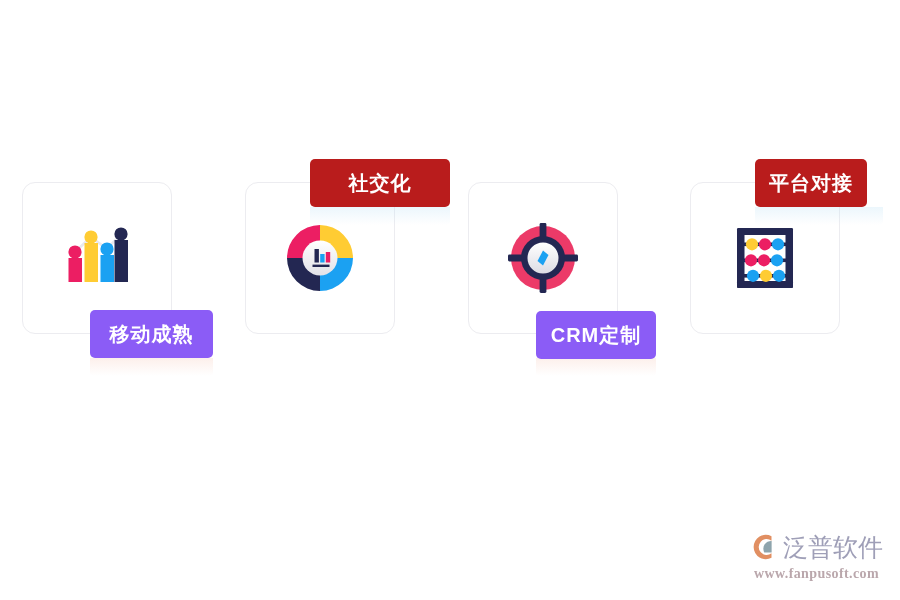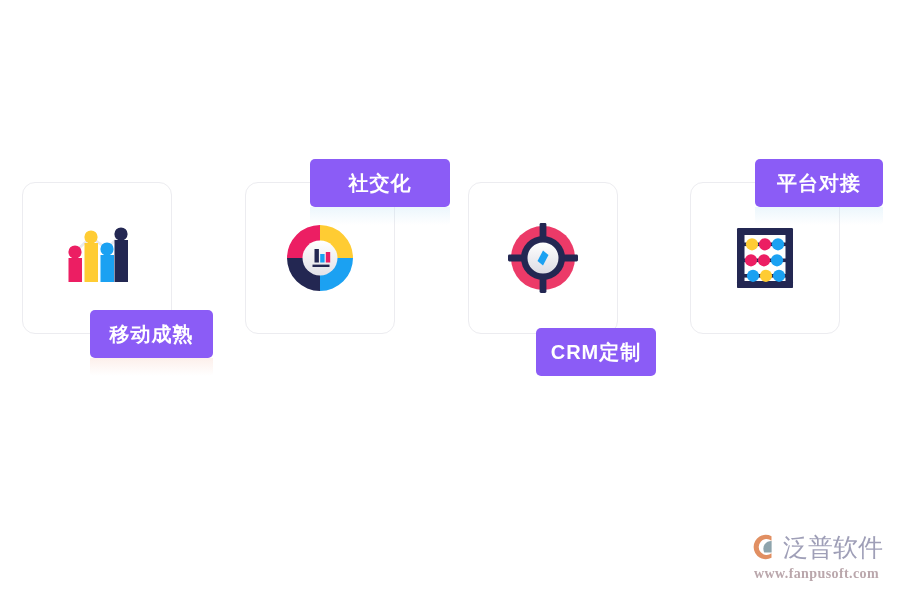--- a/index.html
+++ b/index.html
@@ -54,21 +54,21 @@
     justify-content: center;
     height: 48px;
     border-radius: 5px;
     color: #ffffff;
     font-size: 20px;
     font-weight: bold;
     letter-spacing: 1px;
     white-space: nowrap;
     z-index: 5;
   }
-  .badge.blue  { background: #8b5cf6; }
+  .badge.blue  { background: #b91c1c; }
   .badge.coral { background: #8b5cf6; }
 
   
   .badge-reflect {
     position: absolute;
     height: 18px;
     border-radius: 0 0 4px 4px;
     z-index: 4;
     opacity: 0.30;
   }
@@ -220,24 +220,24 @@
     </div>
   </div>
 
   <div class="badge-reflect coral" id="reflect-1" style="left: 90px; top: 358px; width: 123px;"></div>
   <div class="badge coral" id="badge-1" style="left: 90px; top: 310px; width: 123px;">移动成熟</div>
 
   <div class="badge-reflect blue" id="reflect-2" style="left: 310px; top: 207px; width: 140px;"></div>
   <div class="badge blue" id="badge-2" style="left: 310px; top: 159px; width: 140px;">社交化</div>
 
   <div class="badge-reflect coral" id="reflect-3" style="left: 536px; top: 358px; width: 120px;"></div>
-  <div class="badge coral" id="badge-3" style="left: 536px; top: 328px; width: 120px;">CRM定制</div>
+  <div class="badge coral" id="badge-3" style="left: 536px; top: 311px; width: 120px;">CRM定制</div>
 
   <div class="badge-reflect blue" id="reflect-4" style="left: 755px; top: 207px; width: 128px;"></div>
-  <div class="badge blue" id="badge-4" style="left: 755px; top: 159px; width: 128px;">平台对接</div>
+  <div class="badge blue" id="badge-4" style="left: 755px; top: 159px; width: 112px;">平台对接</div>
 
   <div id="watermark">
     <div class="wm-row">
       <div class="wm-mark">
         <svg viewBox="0 0 30 30" xmlns="http://www.w3.org/2000/svg">
           <path d="M22.5,4.2 A12.2,12.2 0 1,0 22.5,25.8 L22.5,21.2 A7.9,7.9 0 1,1 22.5,8.8 Z" fill="#e08a5a"></path>
           <path d="M22.6,8.9 A7.9,7.9 0 0,0 15.2,20.4 L22.6,20.4 Z" fill="#88a0a8"></path>
         </svg>
       </div>
       <div class="wm-name">泛普软件</div>

